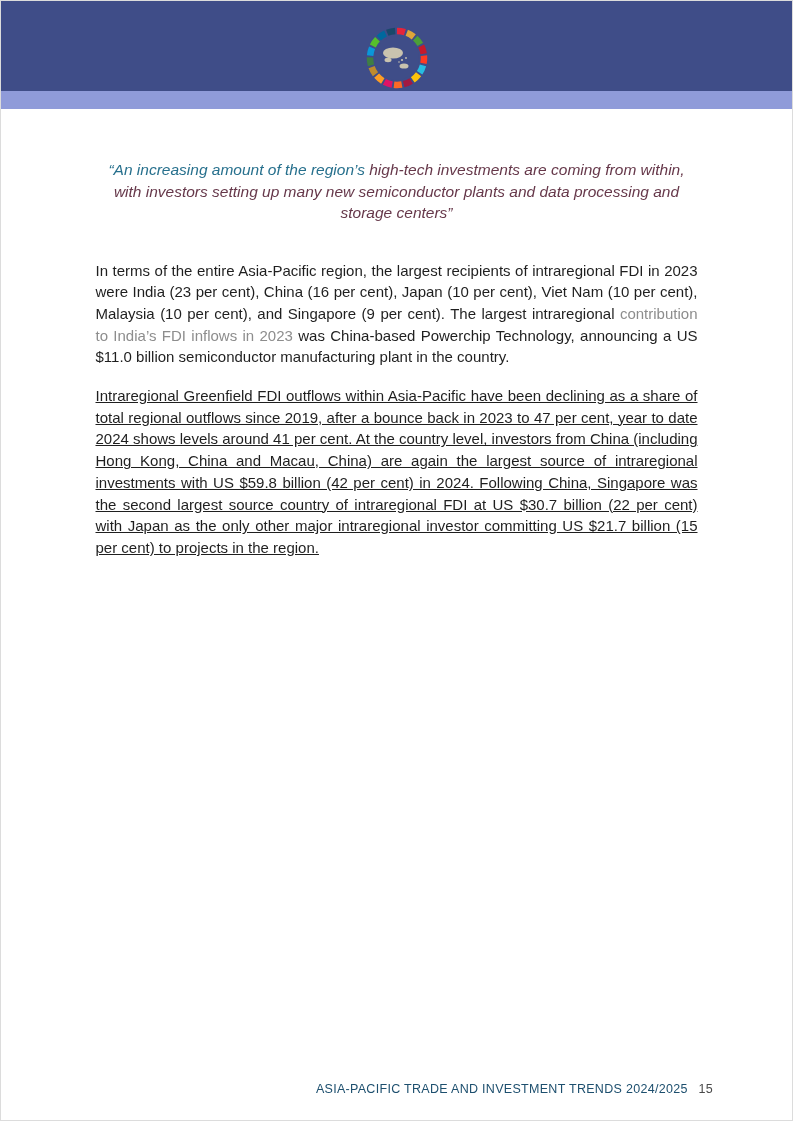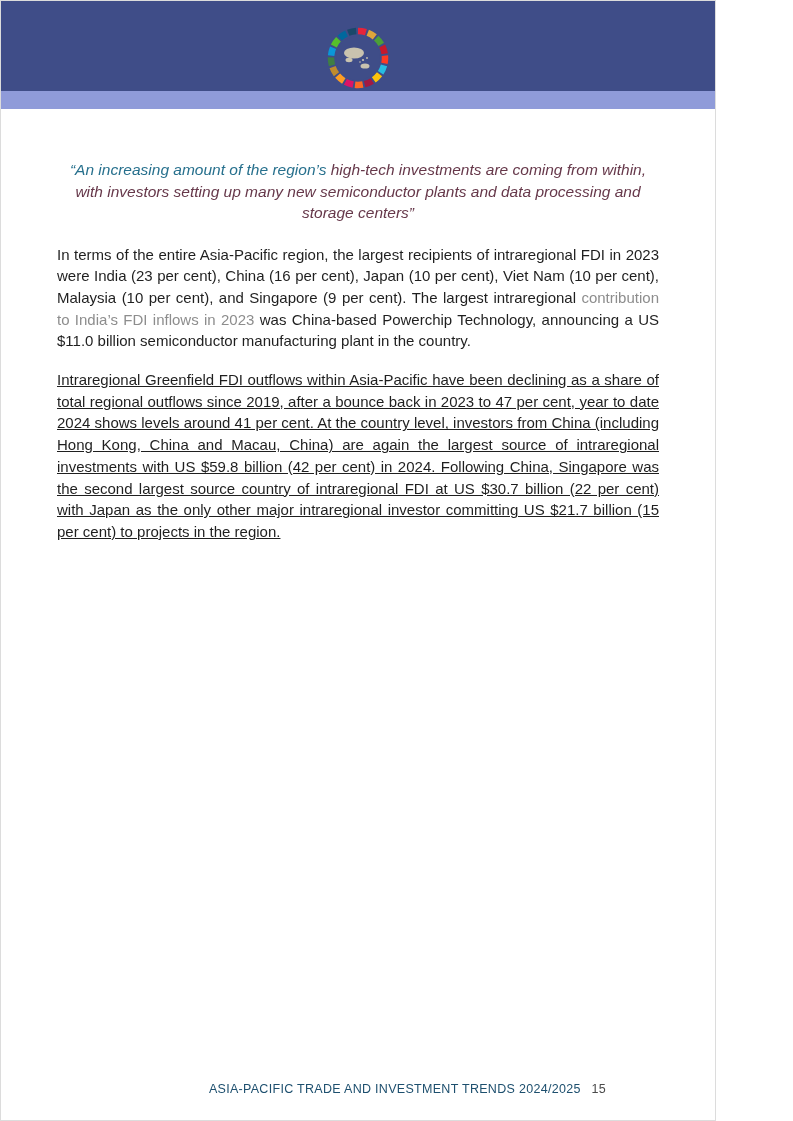--- a/index.html
+++ b/index.html
@@ -3,21 +3,21 @@
 <meta charset="utf-8">
 <style>
   * { margin: 0; padding: 0; box-sizing: border-box; }
   html, body { background: #ffffff; }
   body {
     width: 793px; height: 1121px;
     font-family: "Liberation Sans", sans-serif;
     position: relative;
   }
   .page {
-    width: 716px; height: 1121px;
+    width: 793px; height: 1121px;
     position: relative;
     background: var(--page_bg, #ffffff);
     border: 1px solid #dcdcdc;
     overflow: hidden;
   }
   .topbar {
     width: 100%; height: 90px;
     background: var(--header_navy, #3f4d88);
     position: relative;
   }
@@ -39,35 +39,35 @@
     margin: 50px auto 0 auto;
     max-width: 585px;
     text-align: center;
     font-style: italic;
     font-size: 15.5px;
     line-height: 21.5px;
   }
   .quote .q1 { color: var(--quote_teal, #27708d); }
   .quote .q2 { color: var(--quote_maroon, #66384a); }
   .para {
-    margin-top: 20px;
+    margin-top: 36px;
     font-size: 15px;
     line-height: 21.7px;
     color: var(--body_text, #1f1f1f);
     text-align: justify;
   }
   .para + .para { margin-top: 17px; text-decoration: underline; }
   .link-gray {
     color: var(--link_gray, #8d8d8d);
     text-decoration: none;
     cursor: pointer;
   }
   .footer {
     position: absolute;
-    right: 109px;
+    right: 79px;
     bottom: 24px;
     font-size: 12.5px;
     letter-spacing: 0.3px;
     white-space: nowrap;
   }
   .footer-title { color: var(--footer_navy, #1d4f6e); }
   .footer-page { color: #4a4a4a; margin-left: 7px; }
 </style>
 </head>
 <body>

